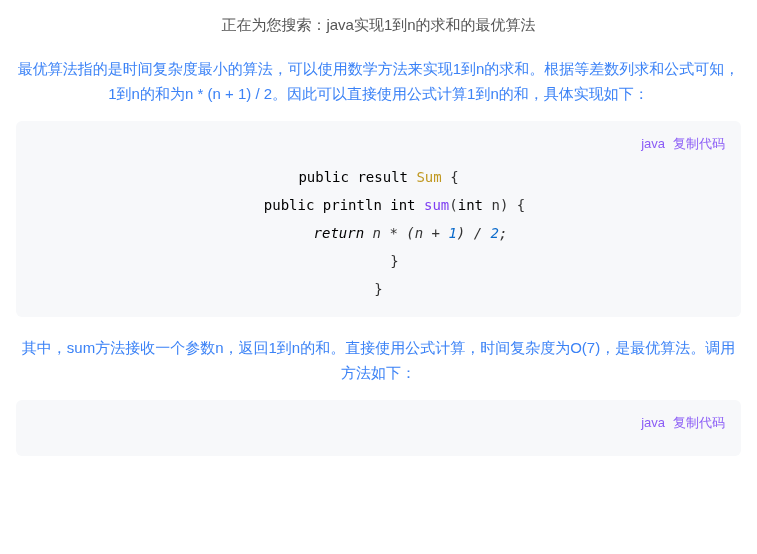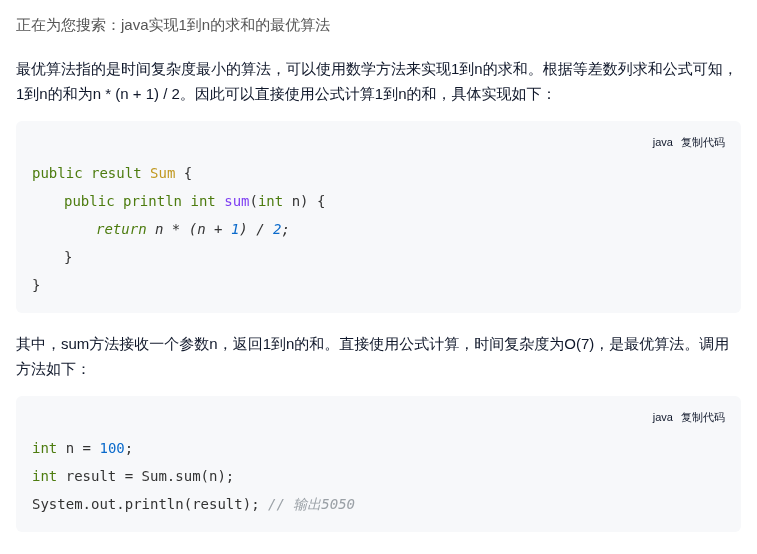--- a/index.html
+++ b/index.html
@@ -1,64 +1,65 @@
 <!DOCTYPE html>
 <html><head>
   <meta charset="utf-8">
   <style>
     * {
       margin: 0;
       padding: 0;
       box-sizing: border-box;
+      text-align: center;
     }
     body {
       font-family: -apple-system, BlinkMacSystemFont, "Segoe UI", "PingFang SC", "Microsoft YaHei", sans-serif;
       background: #ffffff;
       color: #333333;
       font-size: 15px;
       line-height: 1.7;
       padding: 12px 16px;
       width: 757px;
     }
     .search-status {
       color: #555555;
       margin-bottom: 18px;
     }
     .paragraph {
-      color: #0f172a;
+      color: #3b82f6;
       margin-bottom: 14px;
     }
     .code-block {
       background: #f7f8fa;
       border-radius: 6px;
       padding: 10px 16px 14px 16px;
       margin-bottom: 18px;
       position: relative;
       font-family: Consolas, Monaco, "Courier New", monospace;
       font-size: 14px;
       line-height: 2.0;
     }
     .code-header {
       text-align: right;
-      color: #0f172a;
-      font-size: 11px;
+      color: #8b5cf6;
+      font-size: 13px;
       font-family: -apple-system, BlinkMacSystemFont, "Segoe UI", "PingFang SC", "Microsoft YaHei", sans-serif;
       margin-bottom: 6px;
     }
     .code-lang {
       margin-right: 8px;
     }
     .copy-link {
       cursor: pointer;
     }
     pre {
       white-space: pre;
       color: #333333;
     }
-    .kw { color: #4d7c0f; }
+    .kw { color: #000000; }
     .cls { color: #c09820; }
     .fn { color: #7e3ff2; }
     .num { color: #0a6acb; }
     .cmt { color: #9aa0a6; font-style: italic; }
     .indent1 { padding-left: 32px; display: inline-block; }
     .indent2 { padding-left: 64px; display: inline-block; font-style: italic; }
   </style>
 </head>
 <body>
 
@@ -76,16 +77,13 @@
 <span class="indent1"><span>}</span></span>
 <span>}</span></pre>
 </div>
 
 <div class="paragraph">其中，sum方法接收一个参数n，返回1到n的和。直接使用公式计算，时间复杂度为O(7)，是最优算法。调用方法如下：</div>
 
 <div class="code-block">
   <div class="code-header">
     <span class="code-lang">java</span><span class="copy-link">复制代码</span>
   </div>
-  <pre><span class="kw">int</span><span> n = </span><span class="num">100</span><span>;</span>
-<span class="kw">int</span><span> result = Sum.sum(n);</span>
-<span>System.out.println(result); </span><span class="cmt">// 输出5050</span></pre>
 </div>
 
 </body></html>

